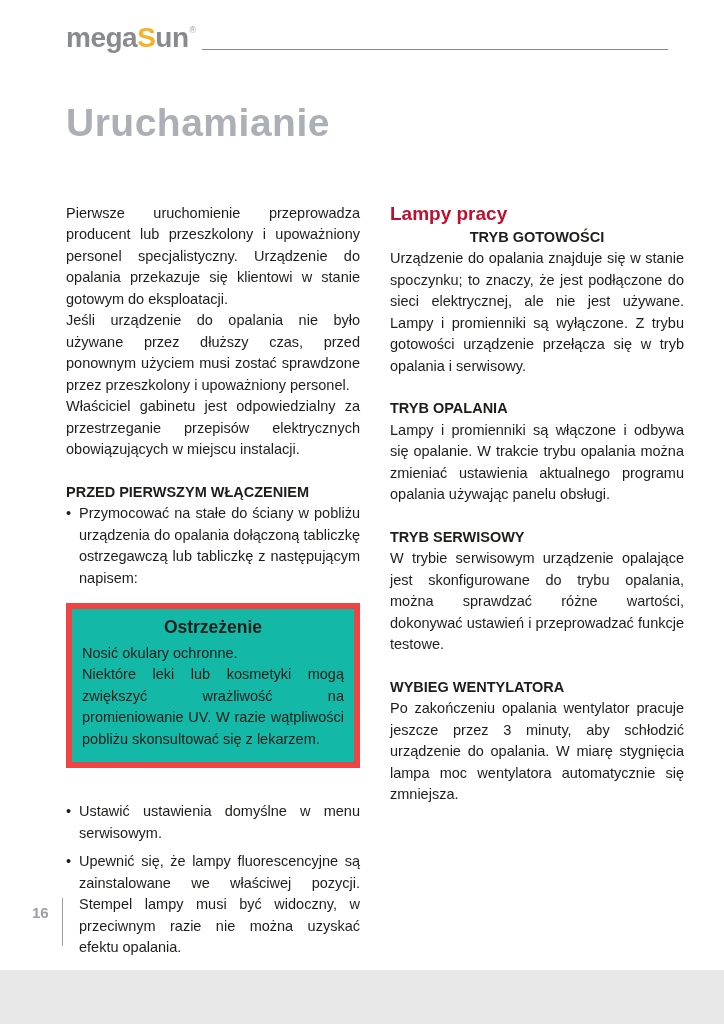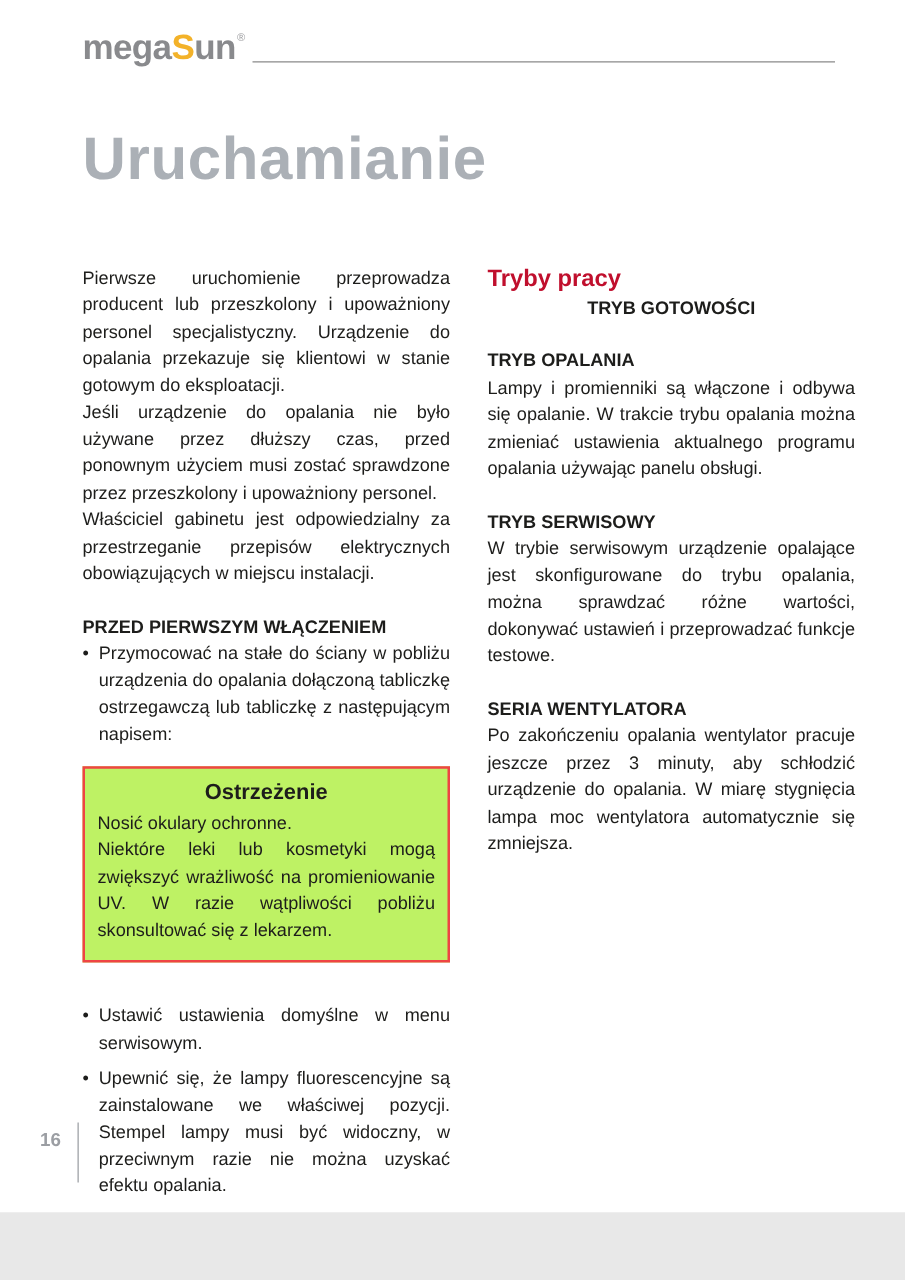--- a/index.html
+++ b/index.html
@@ -27,21 +27,21 @@
     color:#9a9b9e;font-size:9px;font-weight:normal;
     vertical-align:14px;margin-left:1px;
   }
   .hdr-rule{
     flex:1;height:0;border-bottom:1px solid #8a8a8a;
     margin-left:6px;margin-bottom:2px;
   }
   
   h1.title{
     margin:50px 0 0 66px;
-    font-size:48px;line-height:1.1;
+    font-size:39px;line-height:1.1;
     font-weight:bold;color:#abb0b6;letter-spacing:0.5px;
   }
   
   .columns{
     display:flex;gap:30px;
     padding:58px 40px 0 66px;
     font-size:14.5px;line-height:21.5px;
   }
   .col{flex:0 0 294px;max-width:294px;}
   .col p{margin:0;text-align:justify;}
@@ -59,22 +59,22 @@
     display:flex;margin:0 0 7px 0;
   }
   .bullet .marker{
     flex:0 0 13px;text-align:left;
   }
   .bullet .btxt{flex:1;text-align:justify;}
   .bullet-list{margin-top:33px;}
   
   .warnbox{
     margin-top:14px;
-    background:#bef264;
-    border:2px solid #ef4444;
+    background:#14b8a6;
+    border:6px solid #ef4444;
     padding:6px 10px 12px 10px;
     box-sizing:border-box;
   }
   .warn-title{
     text-align:center;font-size:17.5px;font-weight:bold;
     margin:2px 0 4px 0;
   }
   .warnbox p{margin:0;text-align:justify;}
   
   .footer{
@@ -135,31 +135,32 @@
         </div>
         <div class="bullet">
           <span class="marker">•</span>
           <span class="btxt">Upewnić się, że lampy fluorescencyjne są zainstalowane we właściwej pozycji. Stempel lampy musi być widoczny, w przeciwnym razie nie można uzyskać efektu opalania.</span>
         </div>
 
       </div>
     </section>
 
     <section class="col">
-      <h2 class="red-head">Tryby pracy</h2>
+      <h2 class="red-head">Lampy pracy</h2>
 
       <h3 class="subhead first">TRYB GOTOWOŚCI</h3>
+      <p>Urządzenie do opalania znajduje się w stanie spoczynku; to znaczy, że jest podłączone do sieci elektrycznej, ale nie jest używane. Lampy i promienniki są wyłączone. Z trybu gotowości urządzenie przełącza się w tryb opalania i serwisowy.</p>
 
       <h3 class="subhead">TRYB OPALANIA</h3>
       <p>Lampy i promienniki są włączone i odbywa się opalanie. W trakcie trybu opalania można zmieniać ustawienia aktualnego programu opalania używając panelu obsługi.</p>
 
       <h3 class="subhead">TRYB SERWISOWY</h3>
       <p>W trybie serwisowym urządzenie opalające jest skonfigurowane do trybu opalania, można sprawdzać różne wartości, dokonywać ustawień i przeprowadzać funkcje testowe.</p>
 
-      <h3 class="subhead">SERIA WENTYLATORA</h3>
+      <h3 class="subhead">WYBIEG WENTYLATORA</h3>
       <p>Po zakończeniu opalania wentylator pracuje jeszcze przez 3 minuty, aby schłodzić urządzenie do opalania. W miarę stygnięcia lampa moc wentylatora automatycznie się zmniejsza.</p>
     </section>
 
   </div>
 
   <div class="footer">
     <span class="pageno">16</span>
     <span class="vrule"></span>
   </div>
 

